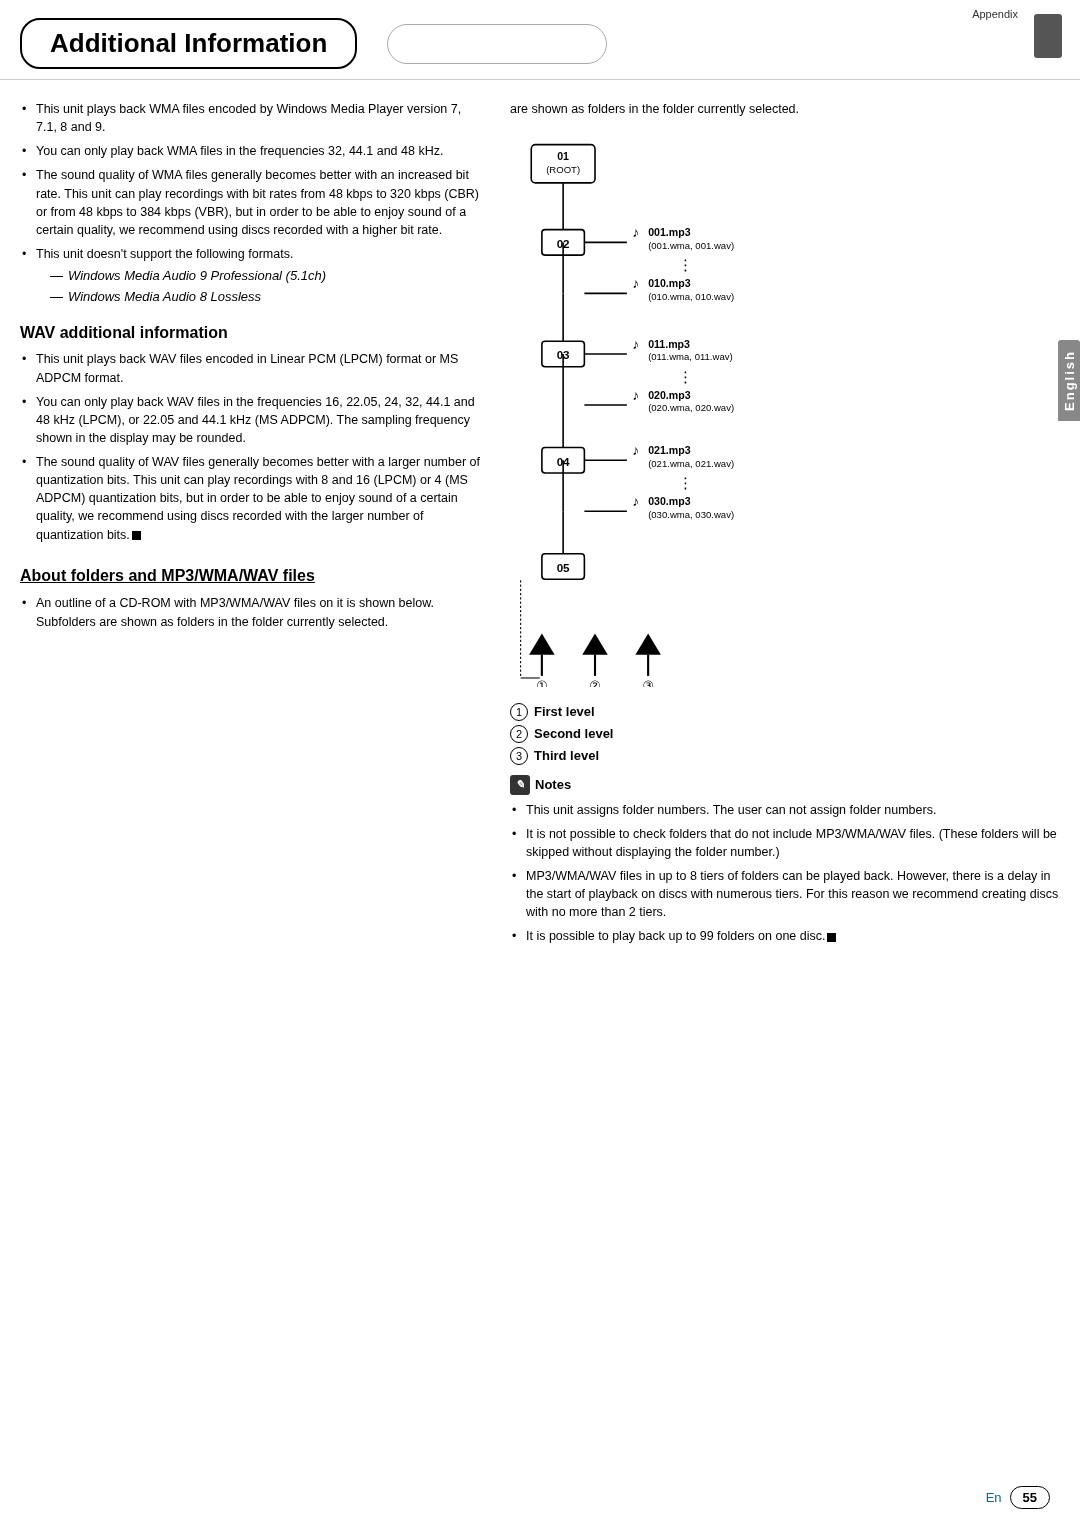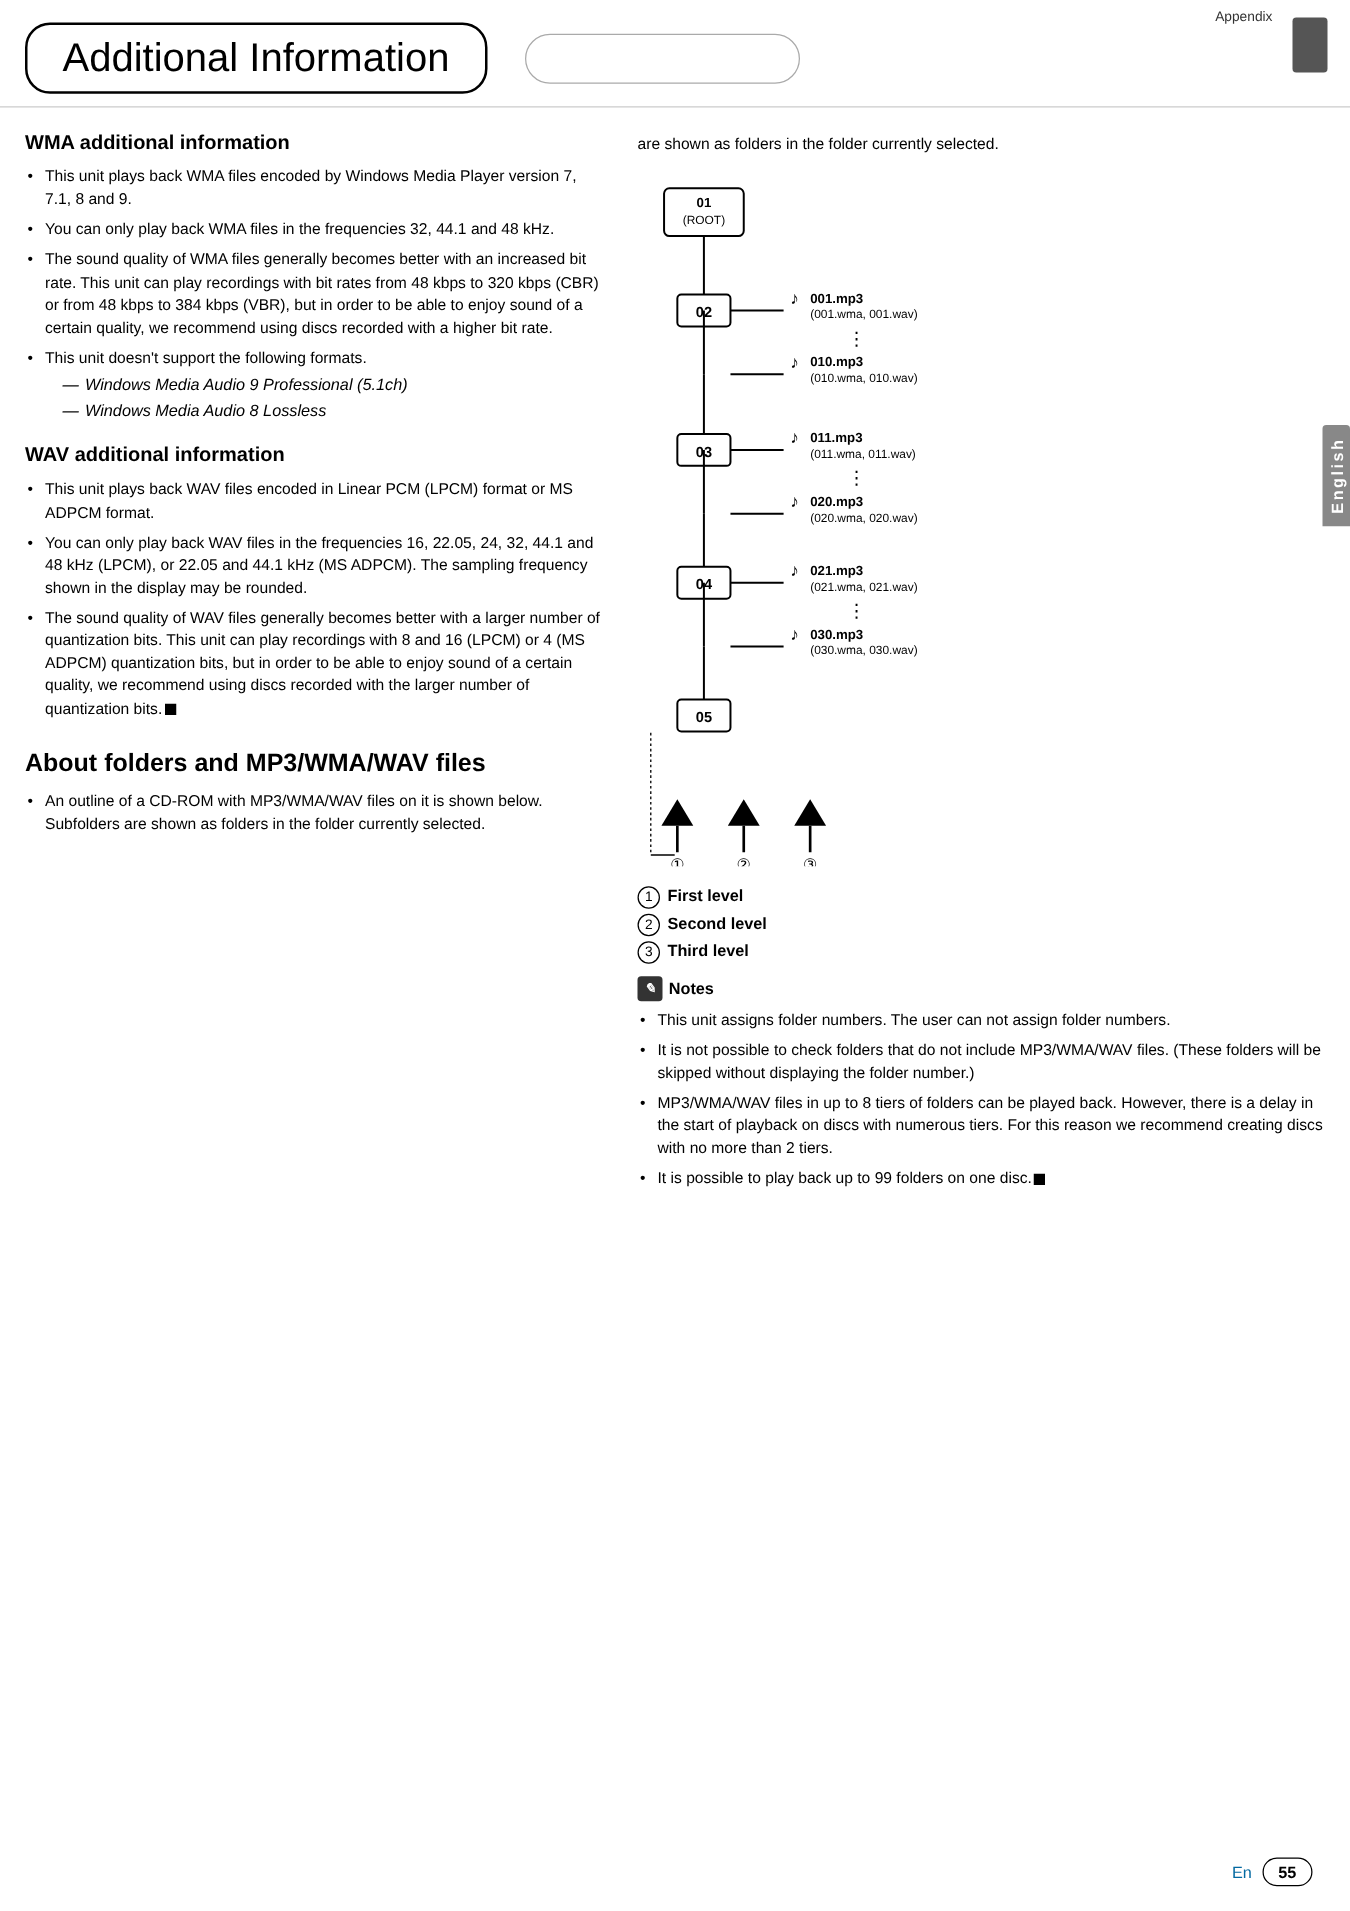--- a/index.html
+++ b/index.html
@@ -19,22 +19,22 @@
       display: flex;
       align-items: center;
       padding: 18px 20px 10px 20px;
       border-bottom: 1px solid #ccc;
       position: relative;
     }
     .header-title-box {
       border: 2px solid #000;
       border-radius: 20px;
       padding: 8px 28px;
-      font-size: 32px;
-      font-weight: normal;
+      font-size: 26px;
+      font-weight: bold;
       white-space: nowrap;
     }
     .header-right-box {
       margin-left: 30px;
       border: 1.5px solid #aaa;
       border-radius: 20px;
       width: 220px;
       height: 40px;
     }
     .header-appendix {
@@ -139,25 +139,26 @@
       font-style: italic;
     }
     ul.dash-list li::before {
       content: "—";
       position: absolute;
       left: 0;
     }
 
     
     .large-heading {
-      font-size: 20px;
+      font-size: 16px;
       font-weight: bold;
       margin-top: 22px;
       margin-bottom: 8px;
       line-height: 1.3;
+      text-decoration: underline;
     }
 
     
     .folder-intro {
       font-size: 12.5px;
       line-height: 1.45;
       margin-bottom: 16px;
     }
 
     
@@ -263,21 +264,20 @@
   <span class="header-appendix">Appendix</span>
   <div class="header-tab-indicator"></div>
 </div>
 
 <div class="english-tab">English</div>
 
 <div class="main-content">
 
   <div class="left-col">
 
-    <div class="section-heading">WMA additional information</div>
     <ul class="bullet-list">
       <li>This unit plays back WMA files encoded by Windows Media Player version 7, 7.1, 8 and 9.</li>
       <li>You can only play back WMA files in the frequencies 32, 44.1 and 48 kHz.</li>
       <li>The sound quality of WMA files generally becomes better with an increased bit rate. This unit can play recordings with bit rates from 48 kbps to 320 kbps (CBR) or from 48 kbps to 384 kbps (VBR), but in order to be able to enjoy sound of a certain quality, we recommend using discs recorded with a higher bit rate.</li>
       <li>
         <span>This unit doesn't support the following formats.</span>
         <ul class="dash-list">
           <li>Windows Media Audio 9 Professional (5.1ch)</li>
           <li>Windows Media Audio 8 Lossless</li>
         </ul>

